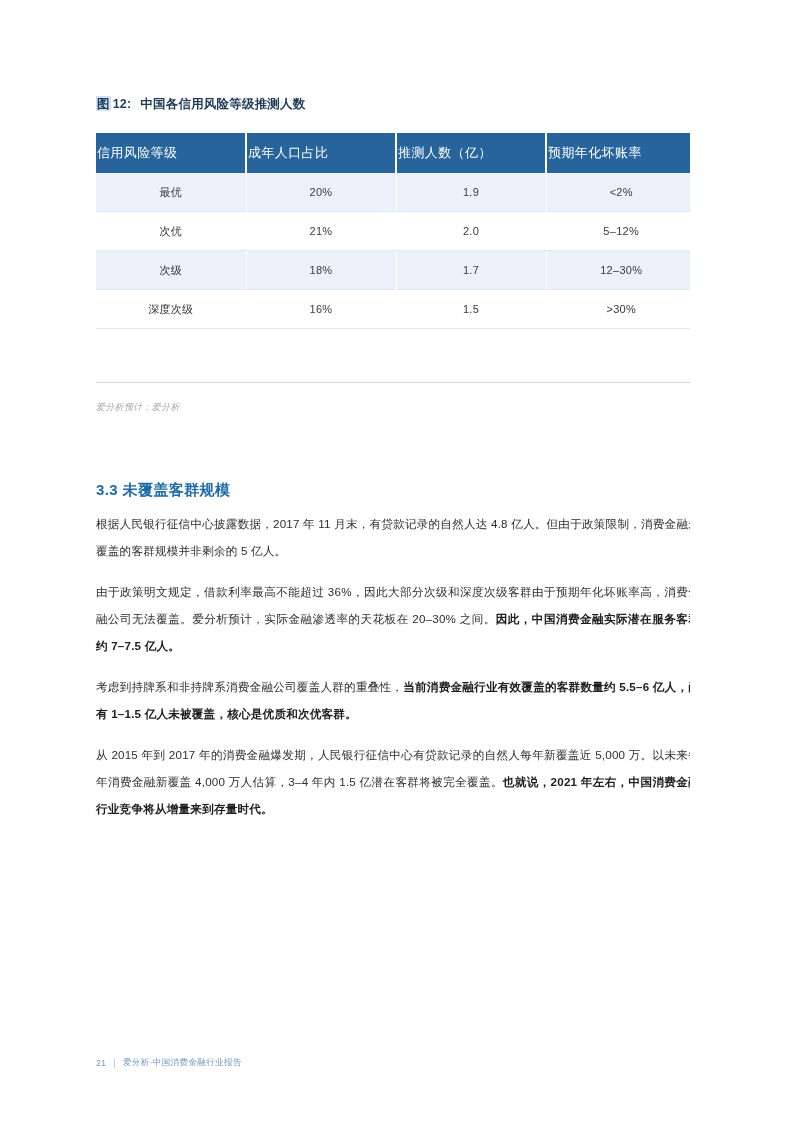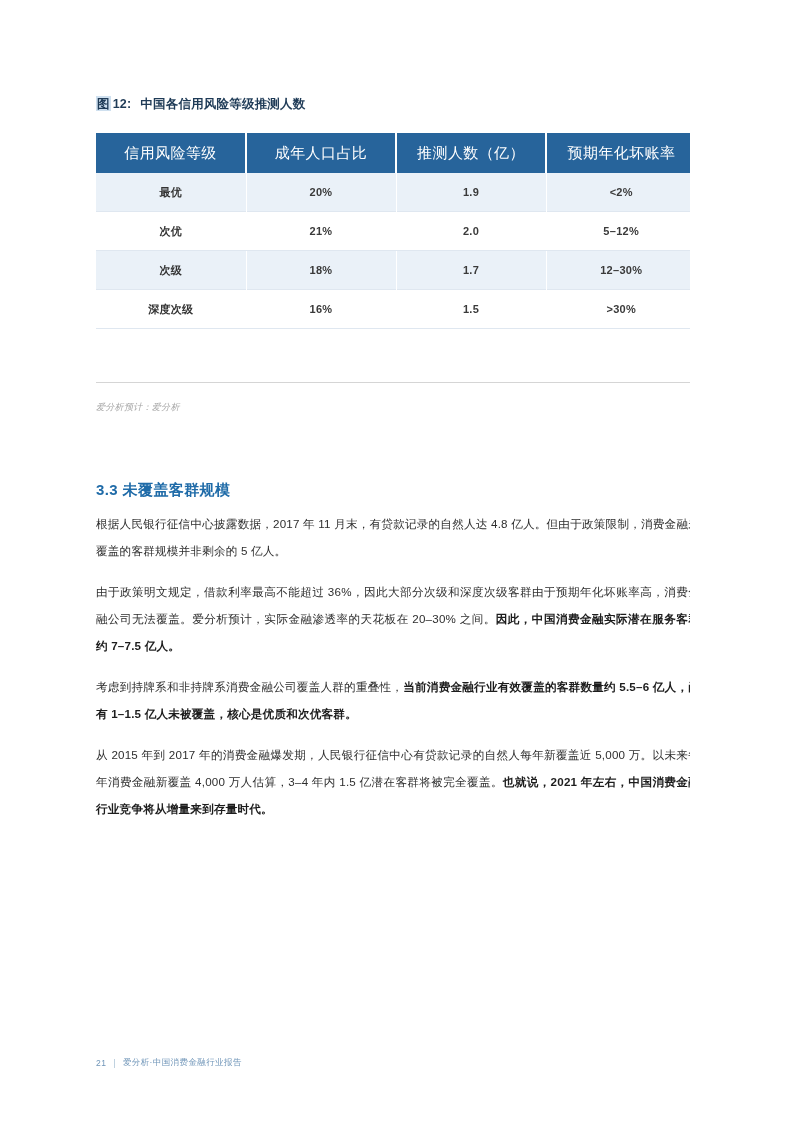--- a/index.html
+++ b/index.html
@@ -60,36 +60,35 @@
     position: absolute;
     top: 133px;
     left: 0;
     width: 600px;
     border-collapse: collapse;
     table-layout: fixed;
   }
   .fig-table th {
     background: #27649b;
     color: #ffffff;
-    font-size: 15px;
+    font-size: 13px;
     font-weight: normal;
     height: 38px;
-    text-align: center;
+    text-align: left;
     border-right: 2px solid #ffffff;
     letter-spacing: 0.4px;
   }
   .fig-table th:last-child { border-right: none; }
   .fig-table td {
     height: 36px;
     text-align: center;
     font-size: 11px;
     color: #3a3a3a;
     border-right: 1px solid #ffffff;
     letter-spacing: 0.3px;
-    font-weight: bold;
   }
   .fig-table td:last-child { border-right: none; }
   .fig-table tbody tr:nth-child(odd) td { background: #eaf1f8; }
   .fig-table tbody tr:nth-child(even) td { background: #ffffff; }
   .fig-table tbody tr:nth-child(even) td {
     border-top: 1px solid #dfe7f0;
     border-bottom: 1px solid #dfe7f0;
   }
   .fig-table td.cell-label { color: #333333; }
 

